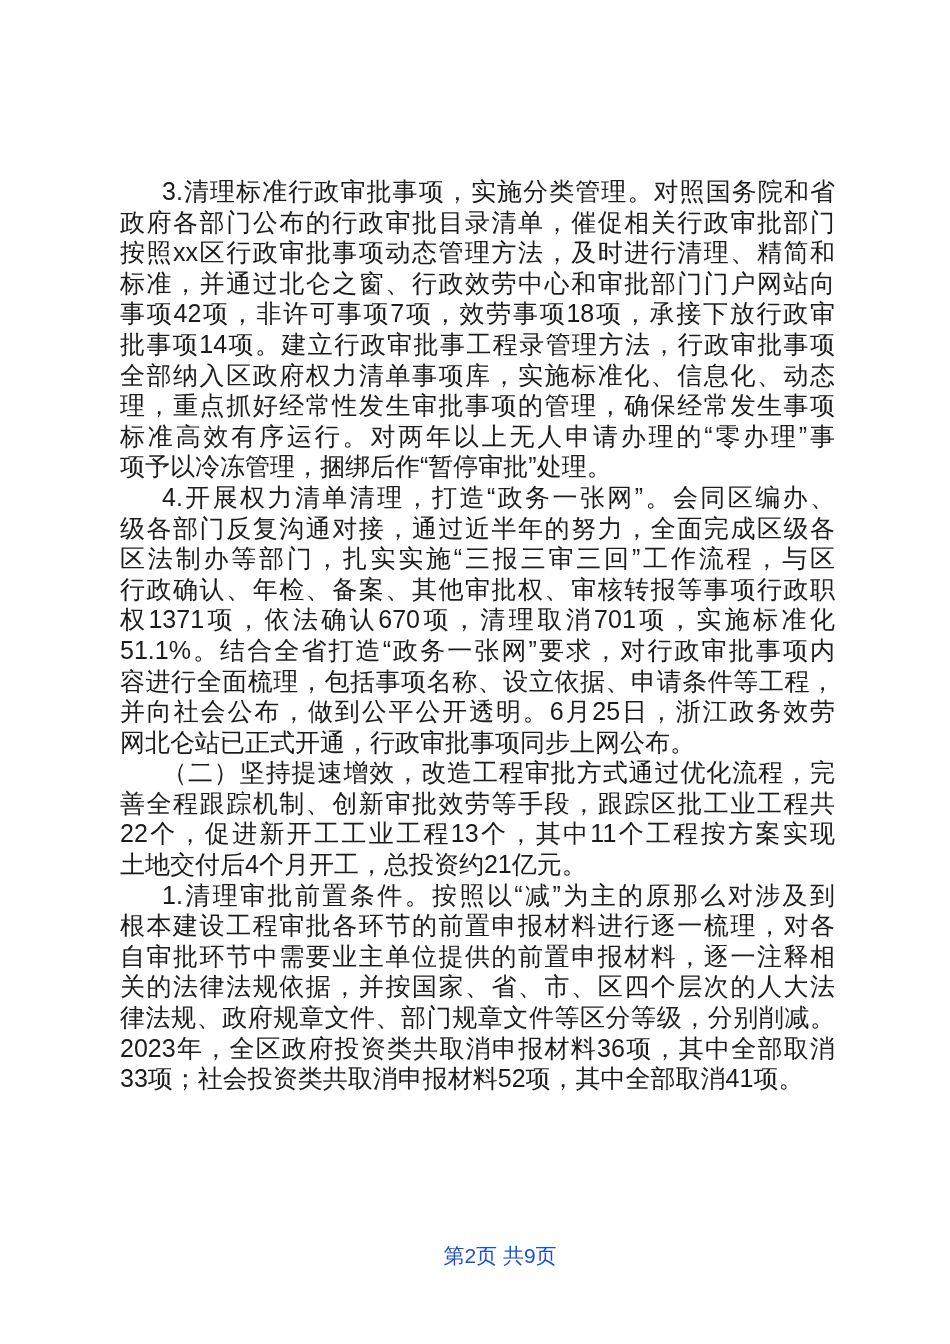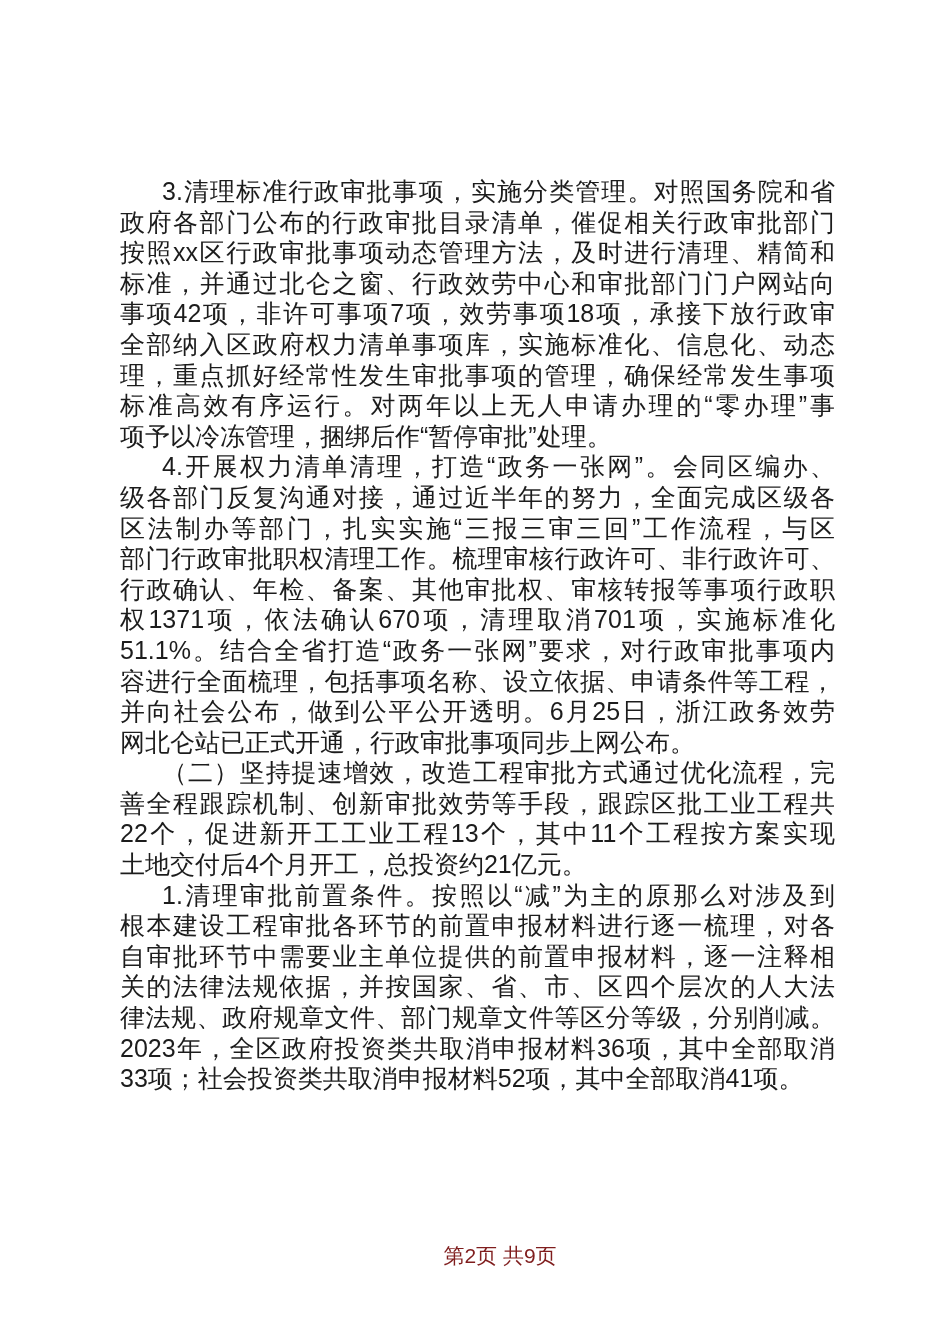--- a/index.html
+++ b/index.html
@@ -35,44 +35,44 @@
   .line.first { padding-left: 42px; }
   .line.last { text-align-last: left; }
   .footer {
     position: absolute;
     left: 120px;
     top: 1243px;
     width: 760px;
     text-align: center;
     font-size: 21px;
     line-height: 26px;
-    color: #7f1d1d;
+    color: #1d4ed8;
   }
 </style>
 </head>
 <body>
 
 <div class="page">
   <div class="text-block">
       <div class="para">
         <div class="line first">3.清理标准行政审批事项，实施分类管理。对照国务院和省</div>
         <div class="line">政府各部门公布的行政审批目录清单，催促相关行政审批部门</div>
         <div class="line">按照xx区行政审批事项动态管理方法，及时进行清理、精简和</div>
         <div class="line">标准，并通过北仑之窗、行政效劳中心和审批部门门户网站向</div>
         <div class="line">事项42项，非许可事项7项，效劳事项18项，承接下放行政审</div>
+        <div class="line">批事项14项。建立行政审批事工程录管理方法，行政审批事项</div>
         <div class="line">全部纳入区政府权力清单事项库，实施标准化、信息化、动态</div>
         <div class="line">理，重点抓好经常性发生审批事项的管理，确保经常发生事项</div>
         <div class="line">标准高效有序运行。对两年以上无人申请办理的“零办理”事</div>
         <div class="line last">项予以冷冻管理，捆绑后作“暂停审批”处理。</div>
       </div>
       <div class="para">
         <div class="line first">4.开展权力清单清理，打造“政务一张网”。会同区编办、</div>
         <div class="line">级各部门反复沟通对接，通过近半年的努力，全面完成区级各</div>
         <div class="line">区法制办等部门，扎实实施“三报三审三回”工作流程，与区</div>
-        <div class="line">部门行政审批职权清理工作。梳理审核行政许可、非行政许可、</div>
         <div class="line">行政确认、年检、备案、其他审批权、审核转报等事项行政职</div>
         <div class="line">权1371项，依法确认670项，清理取消701项，实施标准化</div>
         <div class="line">51.1%。结合全省打造“政务一张网”要求，对行政审批事项内</div>
         <div class="line">容进行全面梳理，包括事项名称、设立依据、申请条件等工程，</div>
         <div class="line">并向社会公布，做到公平公开透明。6月25日，浙江政务效劳</div>
         <div class="line last">网北仑站已正式开通，行政审批事项同步上网公布。</div>
       </div>
       <div class="para">
         <div class="line first">（二）坚持提速增效，改造工程审批方式通过优化流程，完</div>
         <div class="line">善全程跟踪机制、创新审批效劳等手段，跟踪区批工业工程共</div>

